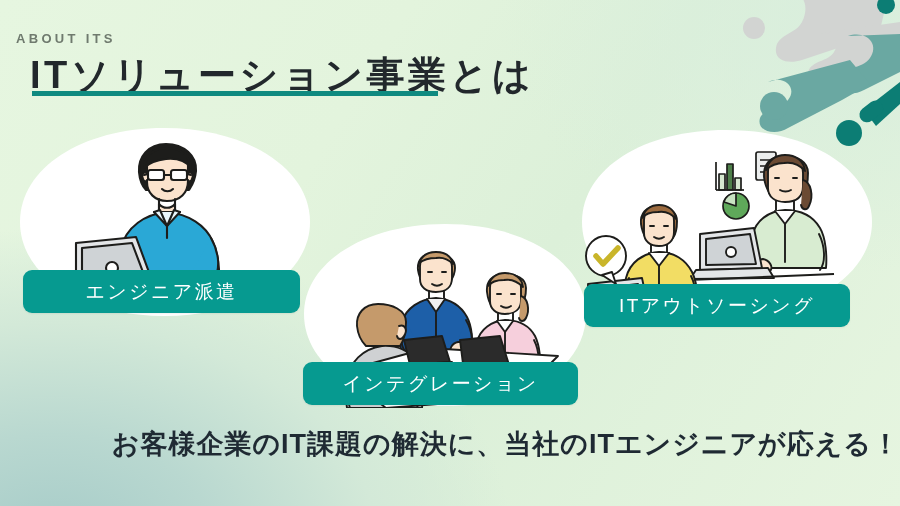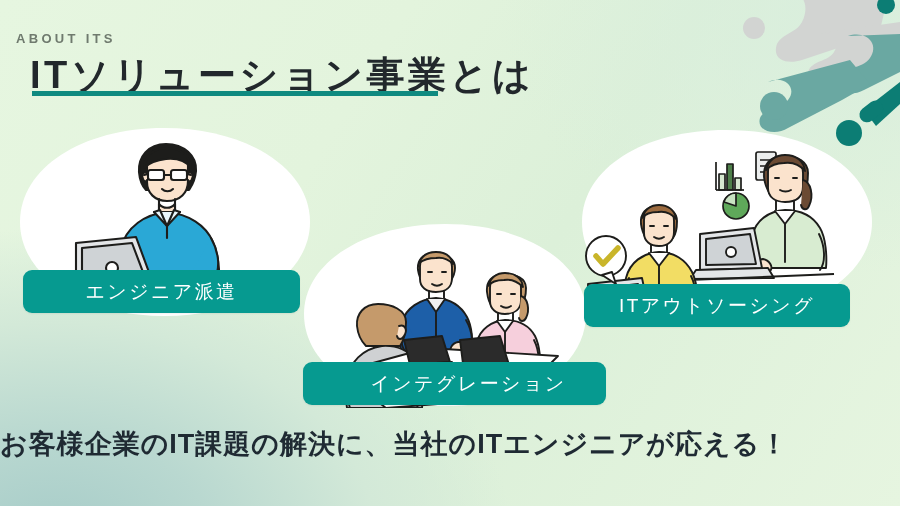--- a/index.html
+++ b/index.html
@@ -47,21 +47,21 @@
     font-size:19px;line-height:1;
     box-shadow:0 1px 2px rgba(0,0,0,.06);
   }
   #badge-left{left:23px;top:270px;width:277px;height:43px;}
   #badge-center{left:303px;top:362px;width:275px;height:43px;}
   #badge-right{left:584px;top:270px;width:266px;height:43px;}
 
   
   .caption{
     position:absolute;left:0;right:0;top:426px;
-    text-align:left;
+    text-align:right;
     font-size:27px;font-weight:700;letter-spacing:1px;
     color:#1f2a33;white-space:nowrap;
   }
 </style>
 </head>
 <body>
 
 <div id="slide">
 
   <div class="eyebrow">ABOUT ITS</div>
@@ -205,21 +205,21 @@
         <path d="M160 118 L200 114 L210 146 L164 150 Z" fill="#2b2b2b" stroke="#1d1d1b"></path>
         <path d="M156 150 L214 146 L222 158 L154 161 Z" fill="#e4e6e8"></path>
 
         <path d="M70 158 L116 152 L124 164 L78 171 Z" fill="#ffffff"></path>
         <path d="M118 148 L154 144 L160 154 L124 159 Z" fill="#ffffff"></path>
         <path d="M166 156 L208 152 L214 162 L172 167 Z" fill="#ffffff"></path>
 
         <rect x="128" y="166" width="20" height="9" rx="2" fill="#2b2b2b" stroke="#1d1d1b"></rect>
       </g>
     </svg>
-    <div class="badge" id="badge-center" style="left:3px;top:140px;width:275px;height:43px;padding-left:28px;">インテグレーション</div>
+    <div class="badge" id="badge-center" style="left:3px;top:140px;width:275px;height:43px;">インテグレーション</div>
   </div>
 
   <div class="card" style="left:576px;top:128px;width:300px;height:190px;">
     <svg class="blob" viewBox="0 0 300 190" preserveAspectRatio="none">
       <path d="M150 2 C232 2 296 40 296 94 C296 148 232 188 150 188 C68 188 6 148 6 94 C6 40 68 2 150 2 Z" fill="#ffffff"></path>
     </svg>
     <svg class="art" viewBox="0 0 300 190">
 
       <g stroke="#1d1d1b" stroke-width="1.7" stroke-linejoin="round" fill="none">
         <path d="M140 62 L140 34"></path>

